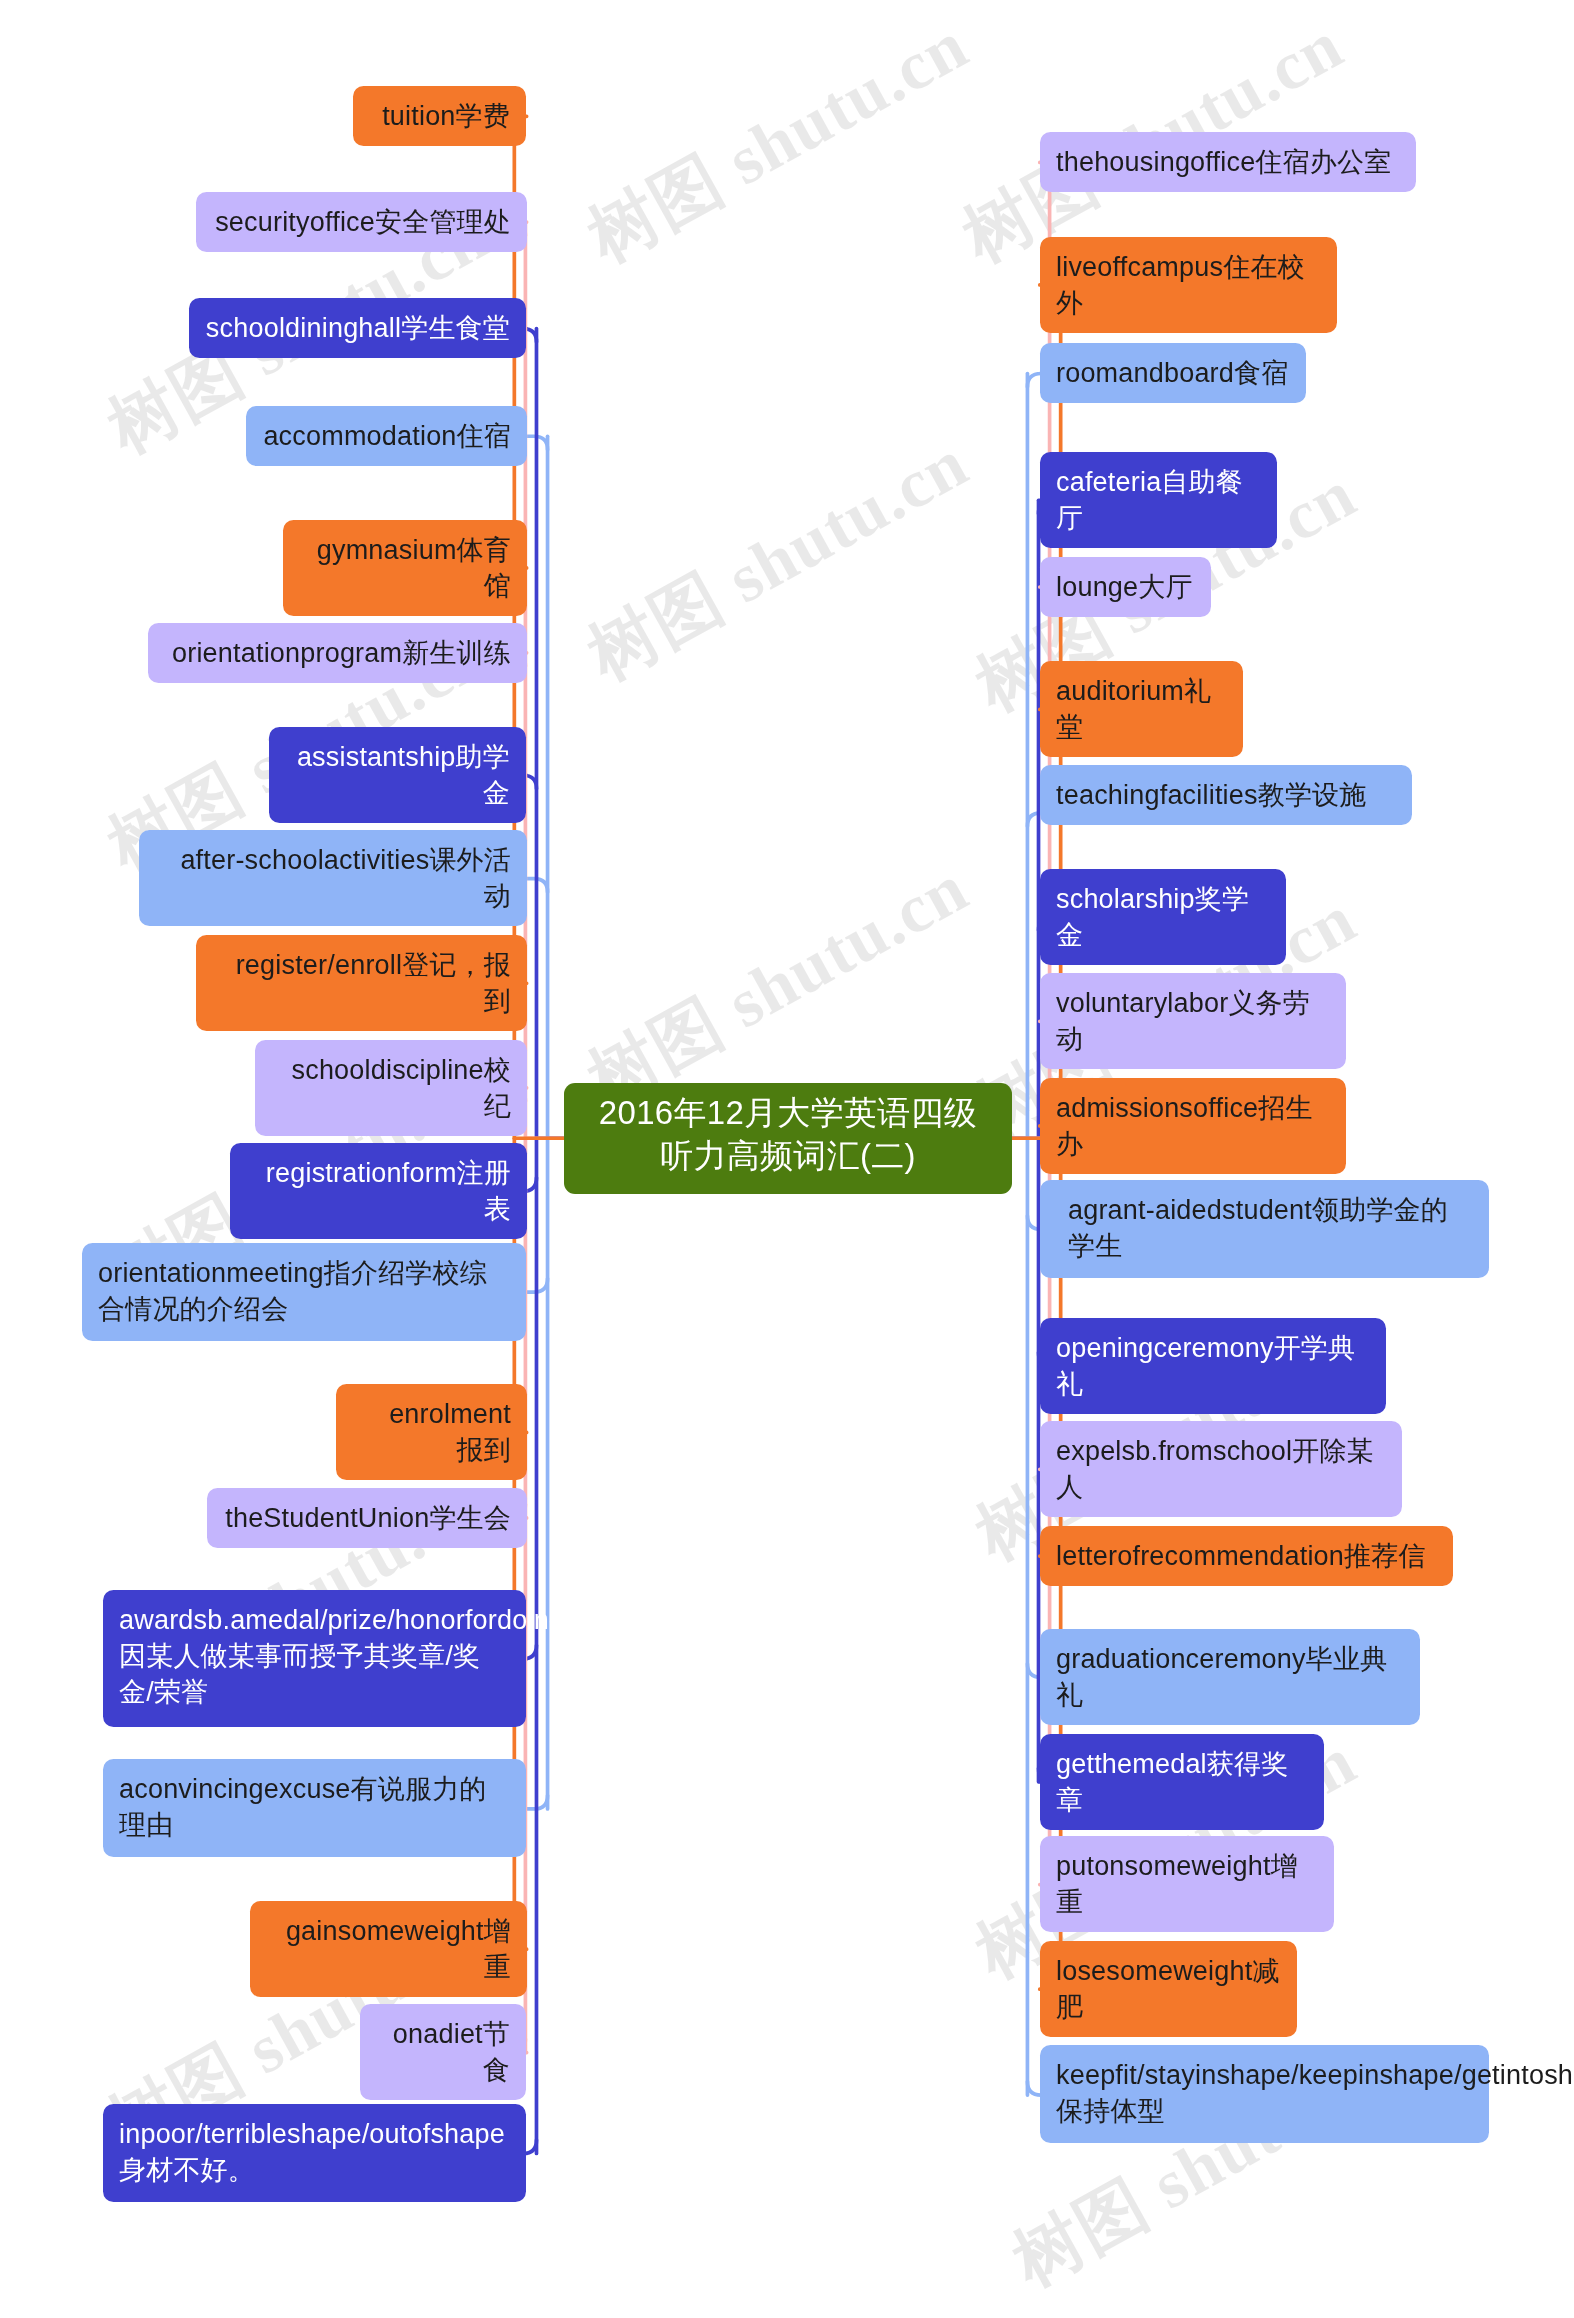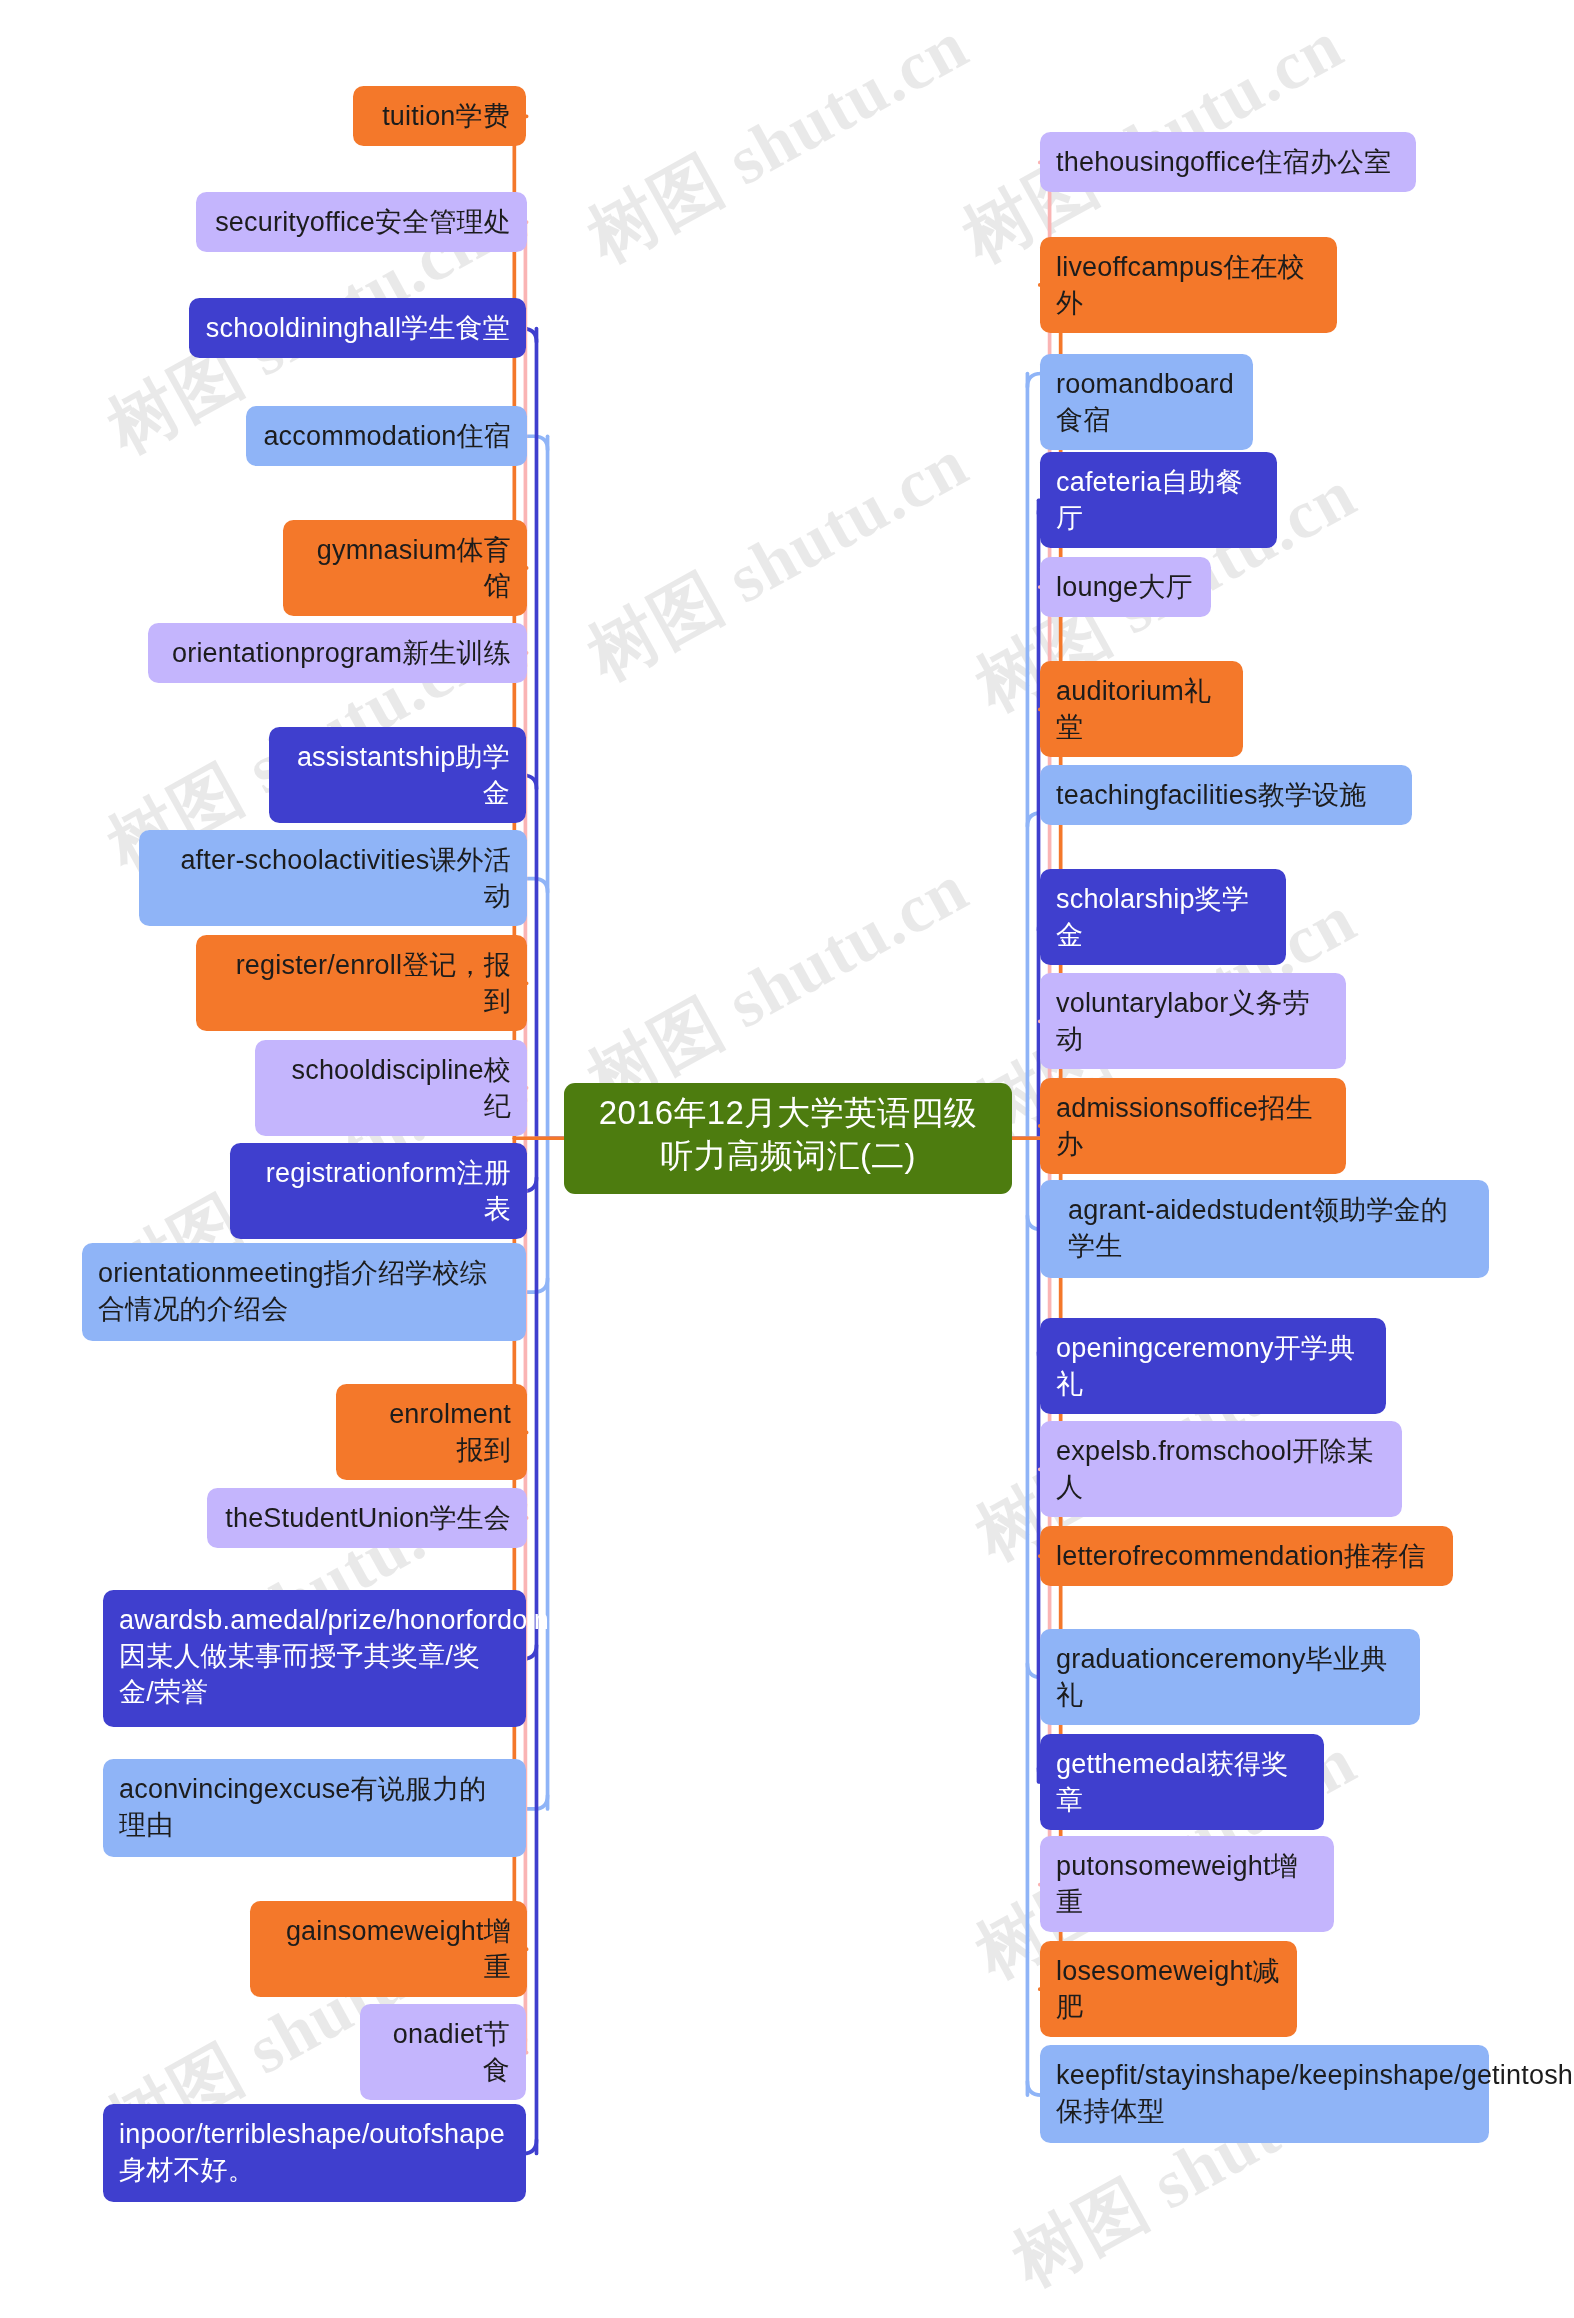--- a/index.html
+++ b/index.html
@@ -231,21 +231,21 @@
       </div>
       <div class="node left c-indigo multiline" style="width: 423px; min-height: 98px; top: 2104px; left: 103px;"><span>inpoor/terribleshape/outofshape身材不好。</span></div>
     </div>
   <div id="right-nodes">
       <div class="node right c-pink" style="width: 376px; min-height: 60px; top: 132px; left: 1040px;">
         <span>thehousingoffice住宿办公室</span>
       </div>
       <div class="node right c-orange" style="width: 297px; min-height: 60px; top: 237px; left: 1040px;">
         <span>liveoffcampus住在校外</span>
       </div>
-      <div class="node right c-blue" style="width: 213px; min-height: 60px; top: 343px; left: 1040px; margin-top: 11px;">
+      <div class="node right c-blue" style="width: 266px; min-height: 60px; top: 343px; left: 1040px;">
         <span>roomandboard食宿</span>
       </div>
       <div class="node right c-indigo" style="width: 237px; min-height: 60px; top: 452px; left: 1040px;">
         <span>cafeteria自助餐厅</span>
       </div>
       <div class="node right c-pink" style="width: 171px; min-height: 60px; top: 557px; left: 1040px;">
         <span>lounge大厅</span>
       </div>
       <div class="node right c-orange" style="width: 203px; min-height: 60px; top: 661px; left: 1040px;">
         <span>auditorium礼堂</span>

